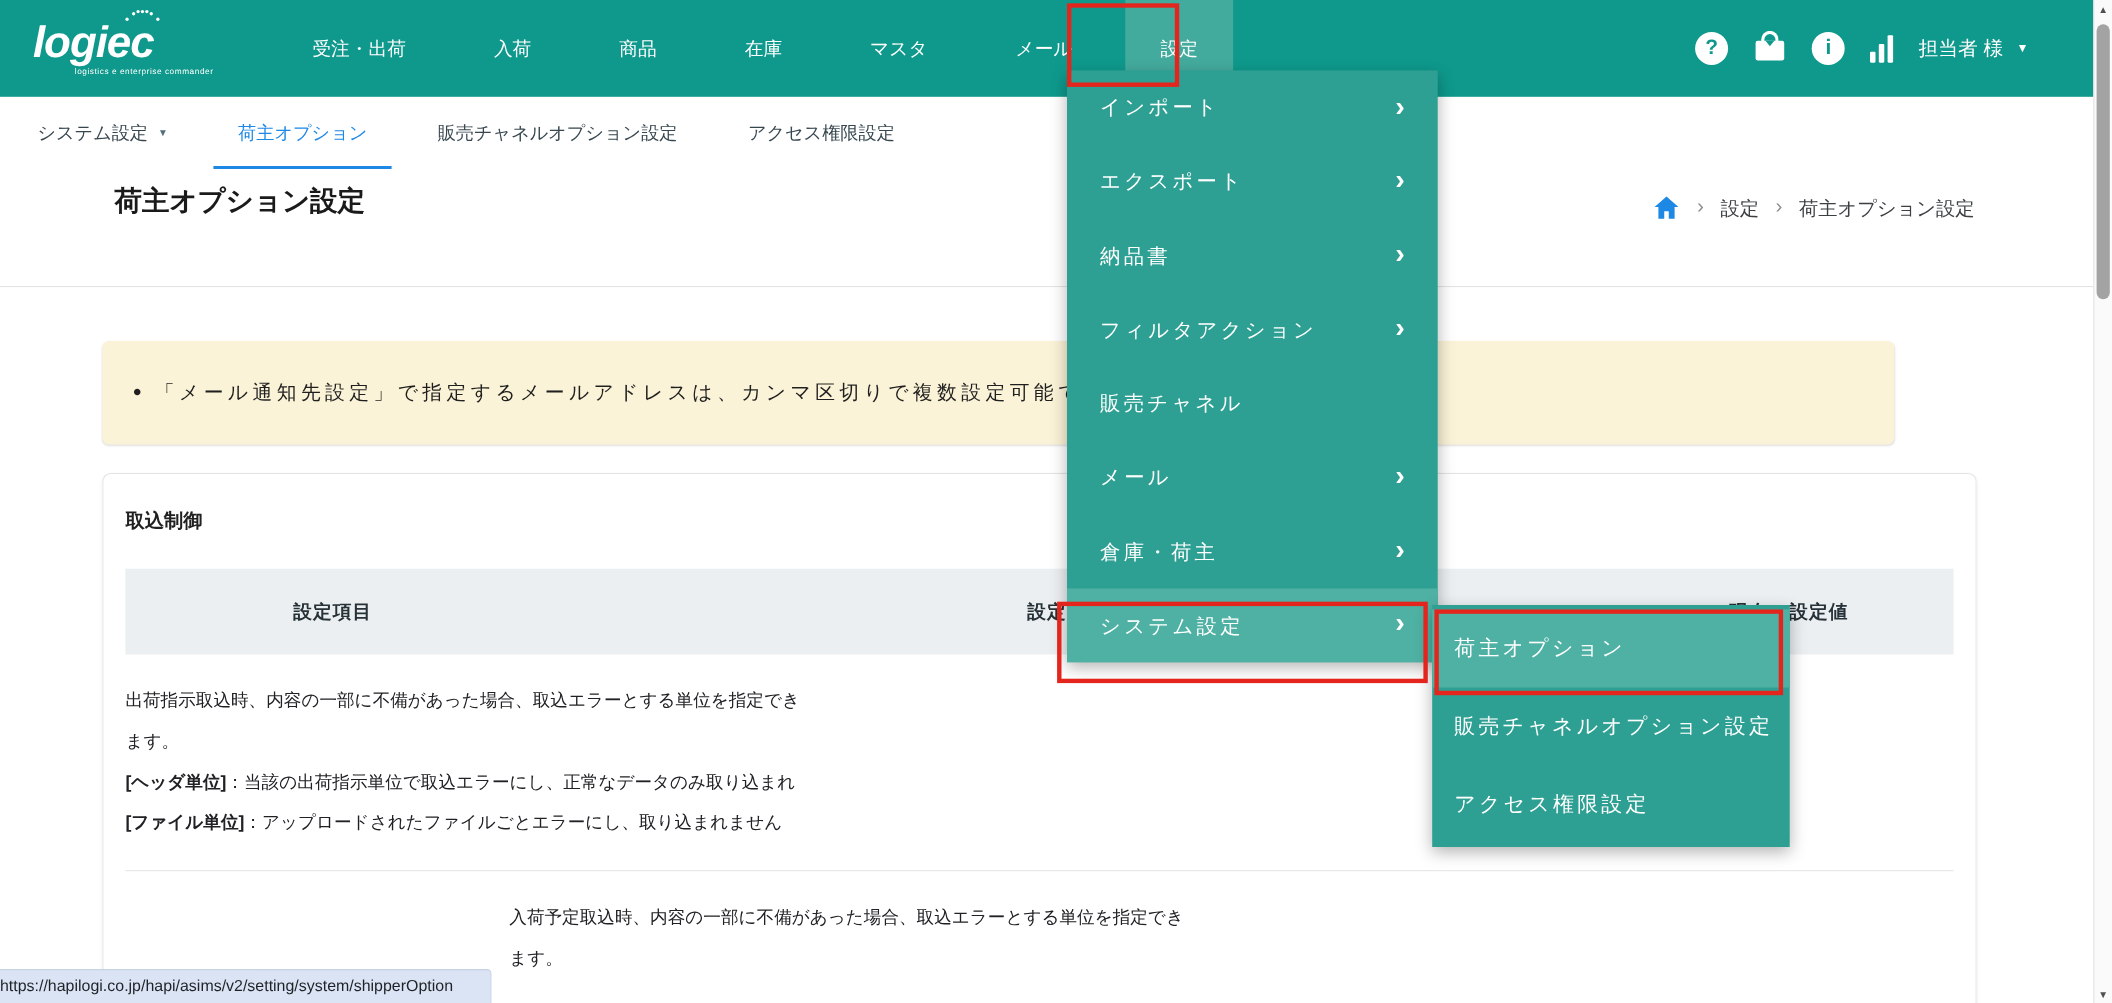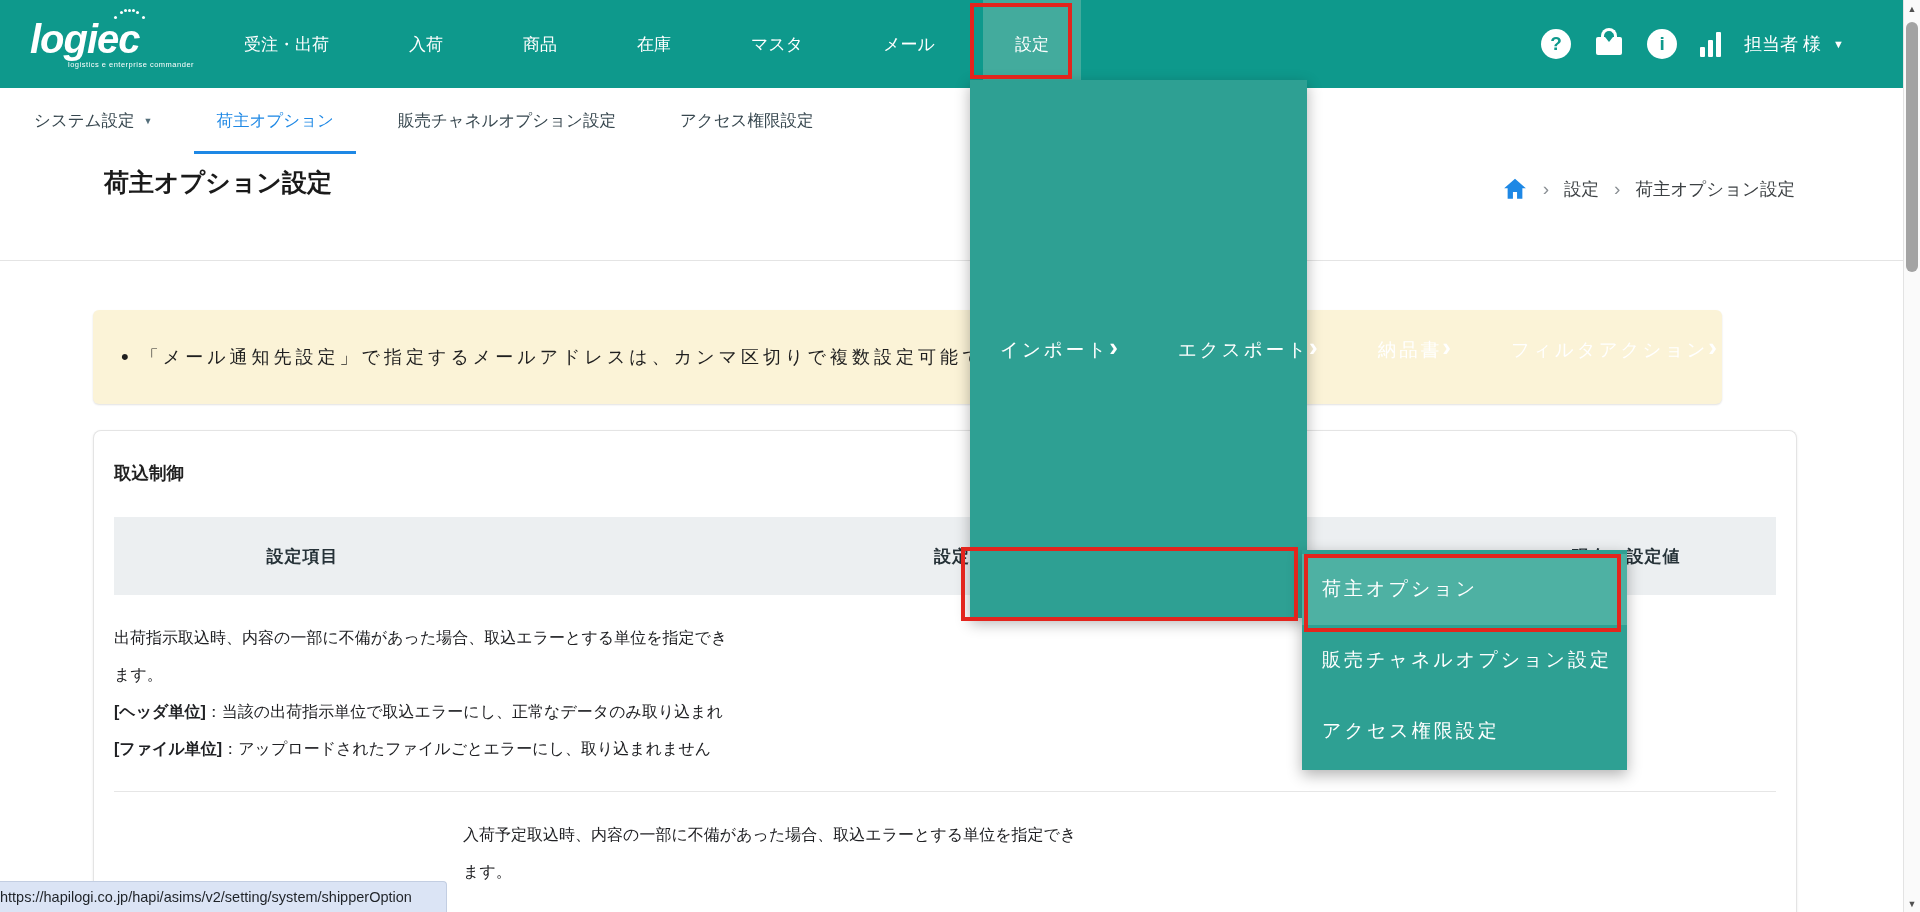--- a/index.html
+++ b/index.html
@@ -4,21 +4,21 @@
 <style>
   * { margin:0; padding:0; box-sizing:border-box; }
   html,body { width:1920px; height:912px; }
   body {
     position:relative; overflow:hidden; background:#fff;
     font-family:"Liberation Sans","DejaVu Sans",sans-serif; color:#202124;
   }
 
   
   .navbar { position:absolute; left:0; top:0; width:1920px; height:88px;
-    background:#0E998C; display:flex; align-items:stretch; color:#fff; z-index:5; }
+    background:#0E998C; display:flex; align-items:stretch; color:#fff; z-index:5;gap:40px; }
   .logo { position:relative; margin-left:30px; width:168px; display:flex; flex-direction:column;
     justify-content:center; cursor:pointer; }
   .logo-text { font-size:40px; font-weight:bold; font-style:italic; letter-spacing:-1px; line-height:38px; }
   .logo-tag { font-size:7.5px; letter-spacing:.5px; padding-left:38px; margin-top:2px; white-space:nowrap; }
   .logo-dots { position:absolute; left:98px; top:9px; width:3px; height:3px; border-radius:50%; background:#fff;
     box-shadow:-14px 7px 0 #fff,-8px 2px 0 #fff,8px 2px 0 #fff,14px 7px 0 #fff,-4px 0 0 #fff,4px 0 0 #fff; }
   .main-nav { display:flex; align-items:stretch; gap:80px; margin-left:46px; font-size:17px; }
   .nav-item { display:flex; align-items:center; cursor:pointer; white-space:nowrap;text-align:center; }
   .nav-item.selected { background:#43AB9D; padding:0 32px; margin-left:-32px; margin-right:-32px; }
   .nav-right { margin-left:auto; margin-right:76px; display:flex; align-items:center; gap:23px; }
@@ -68,22 +68,22 @@
   .col1 { width:21%;padding-left:28px; } .col2 { width:61%; } .col3 { width:18%; }
   .trow { display:flex; padding:24px 0; border-bottom:1px solid #E6E6E6; }
   .trow.cut { border-bottom:none; }
   .cell-item { display:flex; align-items:center; padding-left:34px; font-size:16px; color:#3C4043; }
   .cell-desc { font-size:16px; color:#202124; line-height:37px; }
   .cell-desc b { font-weight:bold; }
   .cell-edit { display:flex; align-items:center; justify-content:center; }
   .pencil { margin-left:140px; cursor:pointer; }
 
   
-  .menu { position:absolute; left:970px; top:80px; width:337px; height:538px; background:#2EA093;
-    box-shadow:0 5px 14px rgba(0,0,0,.3); display:flex; z-index:10; }
+  .menu { position:absolute; left:970px; top:64px; width:337px; height:538px; background:#2EA093;
+    box-shadow:0 5px 14px rgba(0,0,0,.3); display:flex; flex-direction:column; z-index:10; }
   .menu-item { flex:1; display:flex; align-items:center; justify-content:space-between; padding:0 30px;
     color:#fff; font-size:18.5px; letter-spacing:3px; cursor:pointer; white-space:nowrap; }
   .menu-item.hl { background:#4EB1A3; }
   .chev { font-size:26px; font-weight:bold; letter-spacing:0; line-height:1; transform:translateY(-2px); }
 
   .submenu { position:absolute; left:1302px; top:550px; width:325px; height:220px; background:#2EA093;
     box-shadow:0 5px 14px rgba(0,0,0,.3); display:flex; flex-direction:column; padding:4px 0; z-index:11; }
   .submenu-item { flex:1; display:flex; align-items:center; padding:0 20px; color:#fff;
     font-size:19px; letter-spacing:3px; cursor:pointer; white-space:nowrap; }
   .submenu-item.hl { background:#4EB1A3; }

